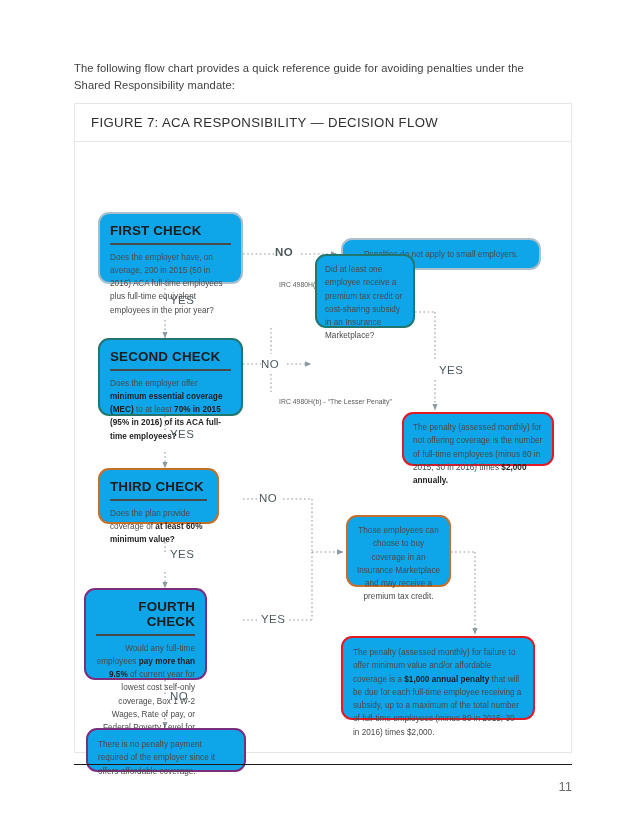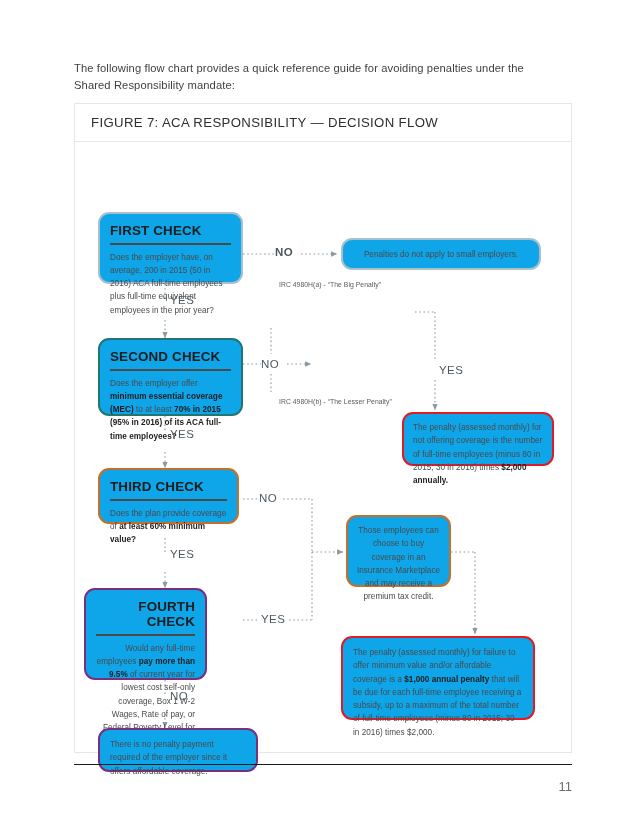--- a/index.html
+++ b/index.html
@@ -191,33 +191,36 @@
       <div class="cite" style="left:204px; top:139px;">IRC 4980H(a) - “The Big Penalty”</div>
 
       <div class="conn-label" style="left:95px; top:152px;">YES</div>
 
       <div class="node c-teal" style="left:23px; top:196px; width:145px; height:78px;">
         <div class="ttl">SECOND CHECK</div>
         <div class="rule"></div>
         <div class="body">Does the employer offer <b>minimum essential coverage (MEC)</b> to at least <b>70% in 2015 (95% in 2016) of its ACA full-time employees?</b></div>
       </div>
 
+      <div class="node c-teal" style="left:240px; top:112px; width:100px; height:74px; padding:7px 8px;">
+        <div class="body">Did at least one employee receive a premium tax credit or cost-sharing subsidy in an Insurance Marketplace?</div>
+      </div>
 
       <div class="conn-label" style="left:186px; top:216px;">NO</div>
       <div class="cite" style="left:204px; top:256px;">IRC 4980H(b) - “The Lesser Penalty”</div>
 
       <div class="conn-label" style="left:364px; top:222px;">YES</div>
 
       <div class="node c-red" style="left:327px; top:270px; width:152px; height:54px; padding:7px 9px;">
         <div class="body">The penalty (assessed monthly) for not offering coverage is the number of full-time employees (minus 80 in 2015; 30 in 2016) times <b>$2,000 annually.</b></div>
       </div>
 
       <div class="conn-label" style="left:95px; top:286px;">YES</div>
 
-      <div class="node c-orange" style="left:23px; top:326px; width:141px; height:56px;">
+      <div class="node c-orange" style="left:23px; top:326px; width:121px; height:56px;">
         <div class="ttl">THIRD CHECK</div>
         <div class="rule"></div>
         <div class="body">Does the plan provide coverage of <b>at least 60% minimum value?</b></div>
       </div>
 
       <div class="conn-label" style="left:184px; top:350px;">NO</div>
 
       <div class="node c-orange" style="left:271px; top:373px; width:105px; height:72px; padding:7px 8px;text-align:center;">
         <div class="body">Those employees can choose to buy coverage in an Insurance Marketplace and may receive a premium tax credit.</div>
       </div>
@@ -231,21 +234,21 @@
       </div>
 
       <div class="conn-label" style="left:186px; top:471px;">YES</div>
 
       <div class="conn-label" style="left:95px; top:548px;">NO</div>
 
       <div class="node c-red" style="left:266px; top:494px; width:194px; height:84px; padding:8px 10px;">
         <div class="body">The penalty (assessed monthly) for failure to offer minimum value and/or affordable coverage is a <b>$1,000 annual penalty</b> that will be due for each full-time employee receiving a subsidy, up to a maximum of the total number of full-time employees (minus 80 in 2015; 30 in 2016) times $2,000.</div>
       </div>
 
-      <div class="node c-purple" style="left:23px; top:586px; width:160px; height:44px; padding:8px 10px;">
+      <div class="node c-purple" style="left:11px; top:586px; width:160px; height:44px; padding:8px 10px;">
         <div class="body">There is no penalty payment required of the employer since it offers affordable coverage.</div>
       </div>
 
     </div>
   </div>
 </div>
 
 <div class="footer-rule"></div>
 <div class="page-num">11</div>
 

